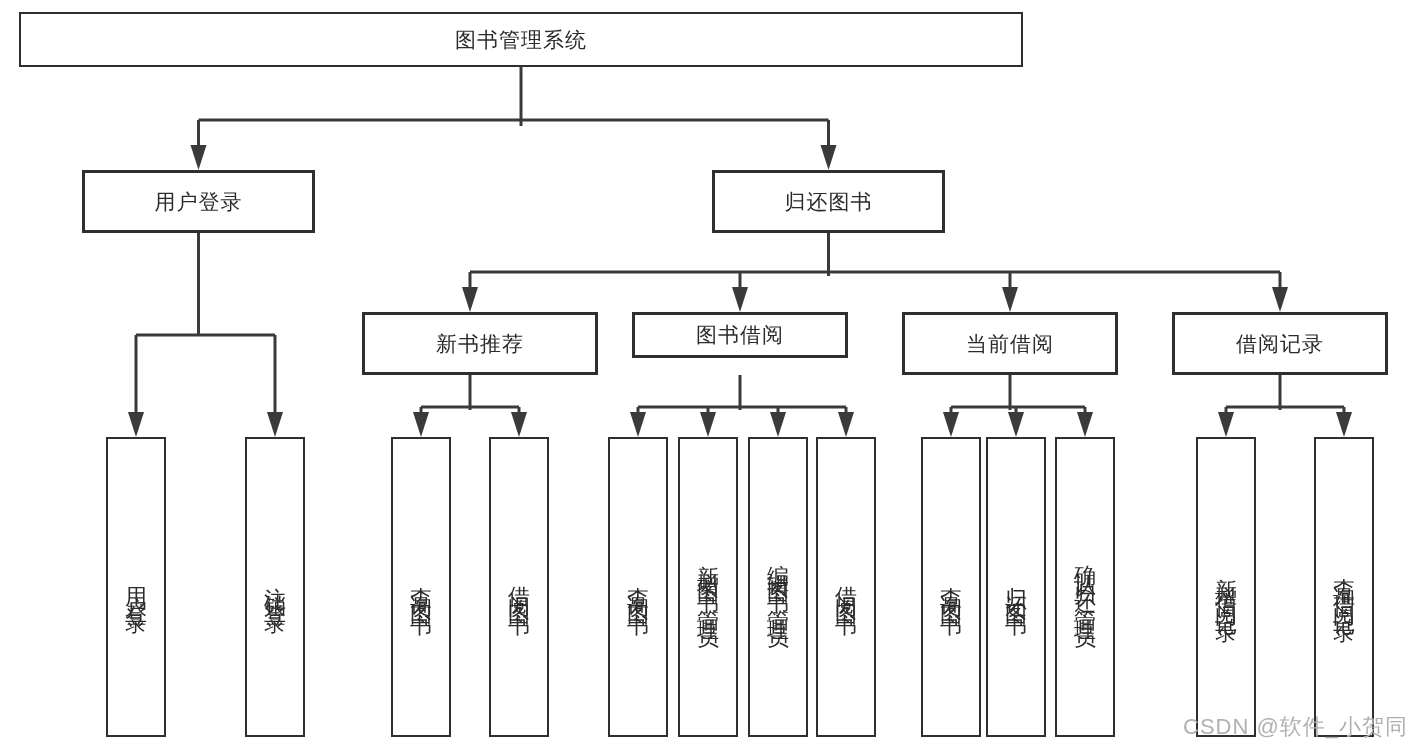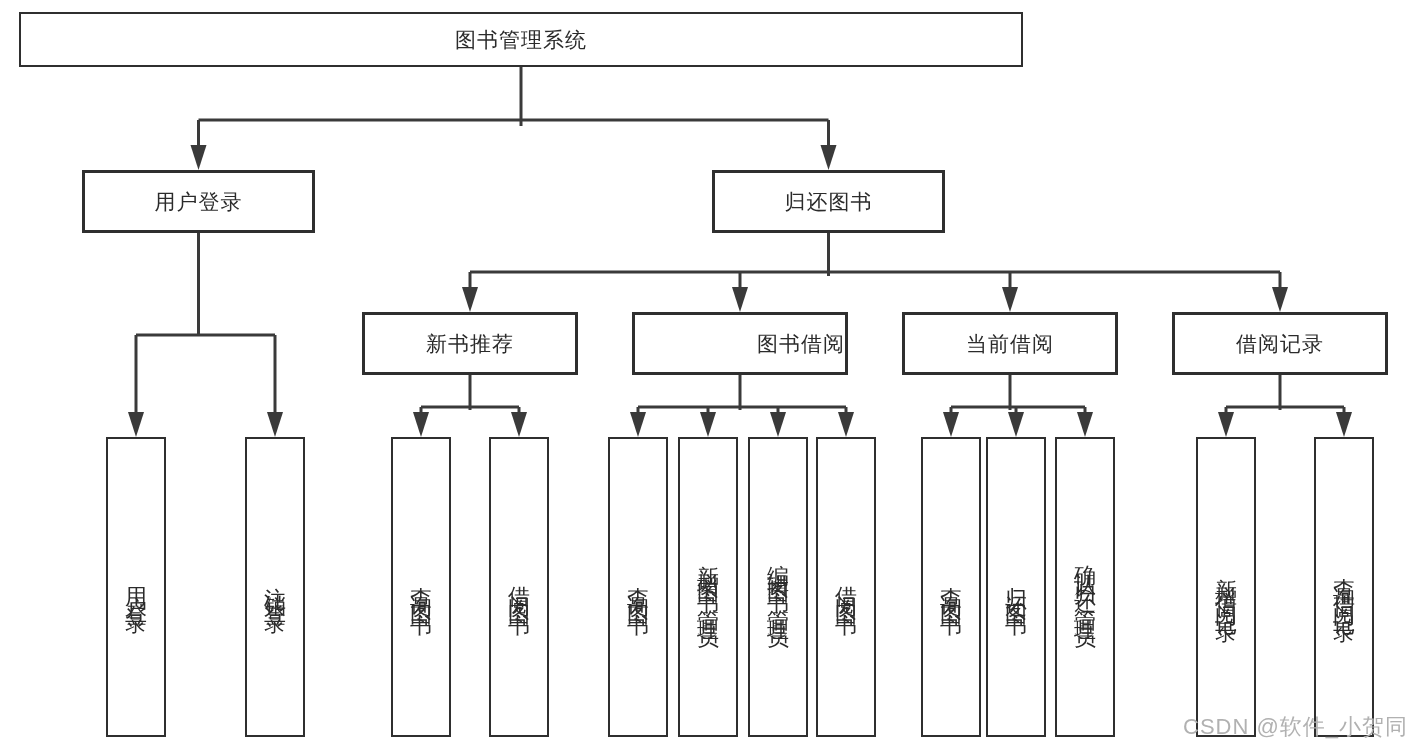--- a/index.html
+++ b/index.html
@@ -107,24 +107,24 @@
     <span>图书管理系统</span>
   </div>
 
   <div class="node hbox mid" style="left:82px;top:170px;width:233px;height:63px;">
     <span>用户登录</span>
   </div>
   <div class="node hbox mid" style="left:712px;top:170px;width:233px;height:63px;">
     <span>归还图书</span>
   </div>
 
-  <div class="node hbox mid" style="left:362px;top:312px;width:216px;height:63px;">
+  <div class="node hbox mid" style="left:362px;top:312px;width:236px;height:63px;">
     <span>新书推荐</span>
   </div>
-  <div class="node hbox mid" style="left:632px;top:312px;width:216px;height:63px;justify-content:flex-end;">
+  <div class="node hbox mid" style="left:632px;top:312px;width:216px;height:46px;">
     <span>图书借阅</span>
   </div>
   <div class="node hbox mid" style="left:902px;top:312px;width:216px;height:63px;font-family:Liberation Mono, monospace;">
     <span>当前借阅</span>
   </div>
   <div class="node hbox mid" style="left:1172px;top:312px;width:216px;height:63px;">
     <span>借阅记录</span>
   </div>
 
   <div class="node vbox" style="left:106px;top:437px;width:60px;height:300px;">

